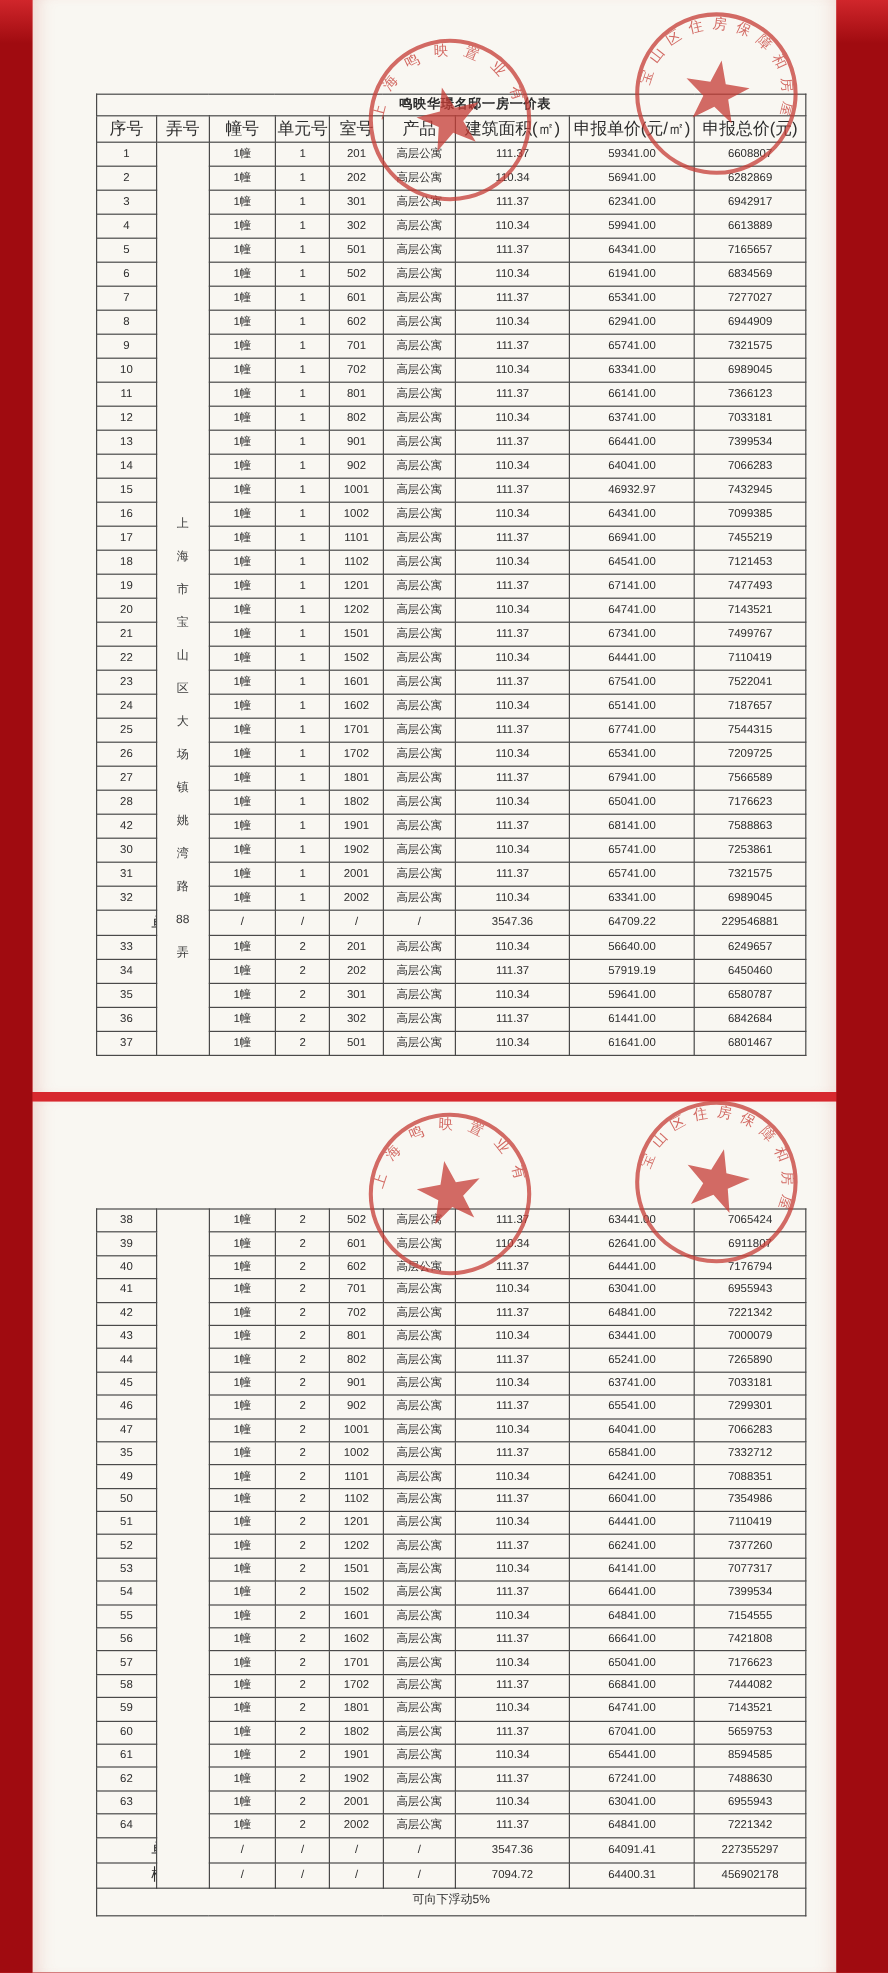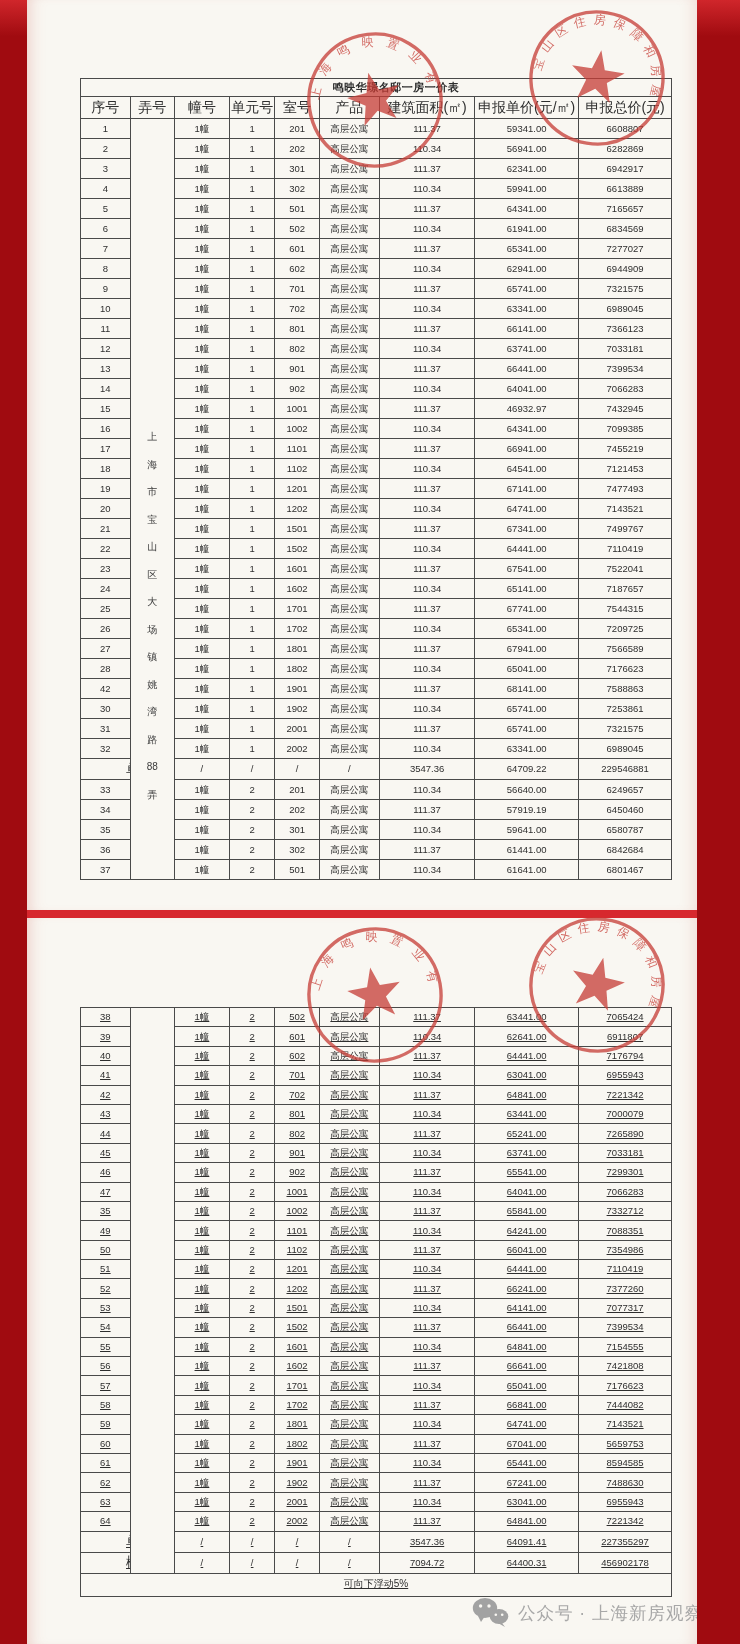--- a/index.html
+++ b/index.html
@@ -9,21 +9,21 @@
   .strip-left{left:0;width:27px;background:linear-gradient(#d0262b 0%,#a00b10 2.2%,#a00b10 100%);}
   .strip-right{right:0;width:43px;background:linear-gradient(#d0262b 0%,#a00b10 2.2%,#a00b10 100%);}
   .page{position:absolute;left:27px;width:670px;background:#f9f7f2;
         box-shadow:inset 14px 0 16px -12px rgba(205,90,80,.28), inset -14px 0 16px -12px rgba(205,90,80,.18);}
   .page1{top:0;height:910px;}
   .page2{top:918px;height:726px;}
 
   table.price{position:absolute;left:53px;width:592px;border-collapse:collapse;table-layout:fixed;
               color:#2e2e2e;border:1.6px solid #3c3c3c;}
   .pg1{top:78px;}
-  .pg2{top:89px;text-decoration:underline;}
+  .pg2{top:89px;}
   .price td,.price th{border:1px solid #4a4a4a;text-align:center;vertical-align:middle;
         font-size:9.5px;font-weight:normal;padding:0;line-height:1.05;height:19px;
         overflow:hidden;white-space:nowrap;}
   .pg2 td{height:18.4px;}
   td.title-cell{font-size:11px;font-weight:bold;height:17px;letter-spacing:.5px;padding-left:40px;}
   .header-row th{height:21px;font-size:14px;}
   tr.subtotal-row td{height:20px;}
   tr.subtotal-row td:first-child{font-size:14px;padding-left:45px;}
   tr.footer-row td{height:22px;font-size:10px;}
   td.lane-cell{vertical-align:top;}
@@ -820,30 +820,17 @@
     <td>7094.72</td>
     <td>64400.31</td>
     <td>456902178</td>
   </tr>
           <tr class="footer-row">
             <td colspan="9">可向下浮动5%</td>
           </tr>
         </tbody>
     </table>
 
-    <div class="watermark">
-      <svg width="38" height="31" viewBox="0 0 38 31">
-        <ellipse cx="13" cy="11" rx="12.2" ry="10" fill="#a2a2a2"></ellipse>
-        <polygon points="6,19 9,25 13,19" fill="#a2a2a2"></polygon>
-        <circle cx="8.6" cy="9" r="1.7" fill="#f9f7f2"></circle>
-        <circle cx="17" cy="9" r="1.7" fill="#f9f7f2"></circle>
-        <ellipse cx="27" cy="19.5" rx="9.3" ry="7.6" fill="#a2a2a2"></ellipse>
-        <polygon points="30,26 33,30 26,26" fill="#a2a2a2"></polygon>
-        <circle cx="23.8" cy="17.8" r="1.3" fill="#f9f7f2"></circle>
-        <circle cx="30.2" cy="17.8" r="1.3" fill="#f9f7f2"></circle>
-      </svg>
-      <span>公众号 · 上海新房观察</span>
-    </div>
   </div>
 
   <div class="strip strip-left"></div>
   <div class="strip strip-right"></div>
 </div>
 
 </body></html>

